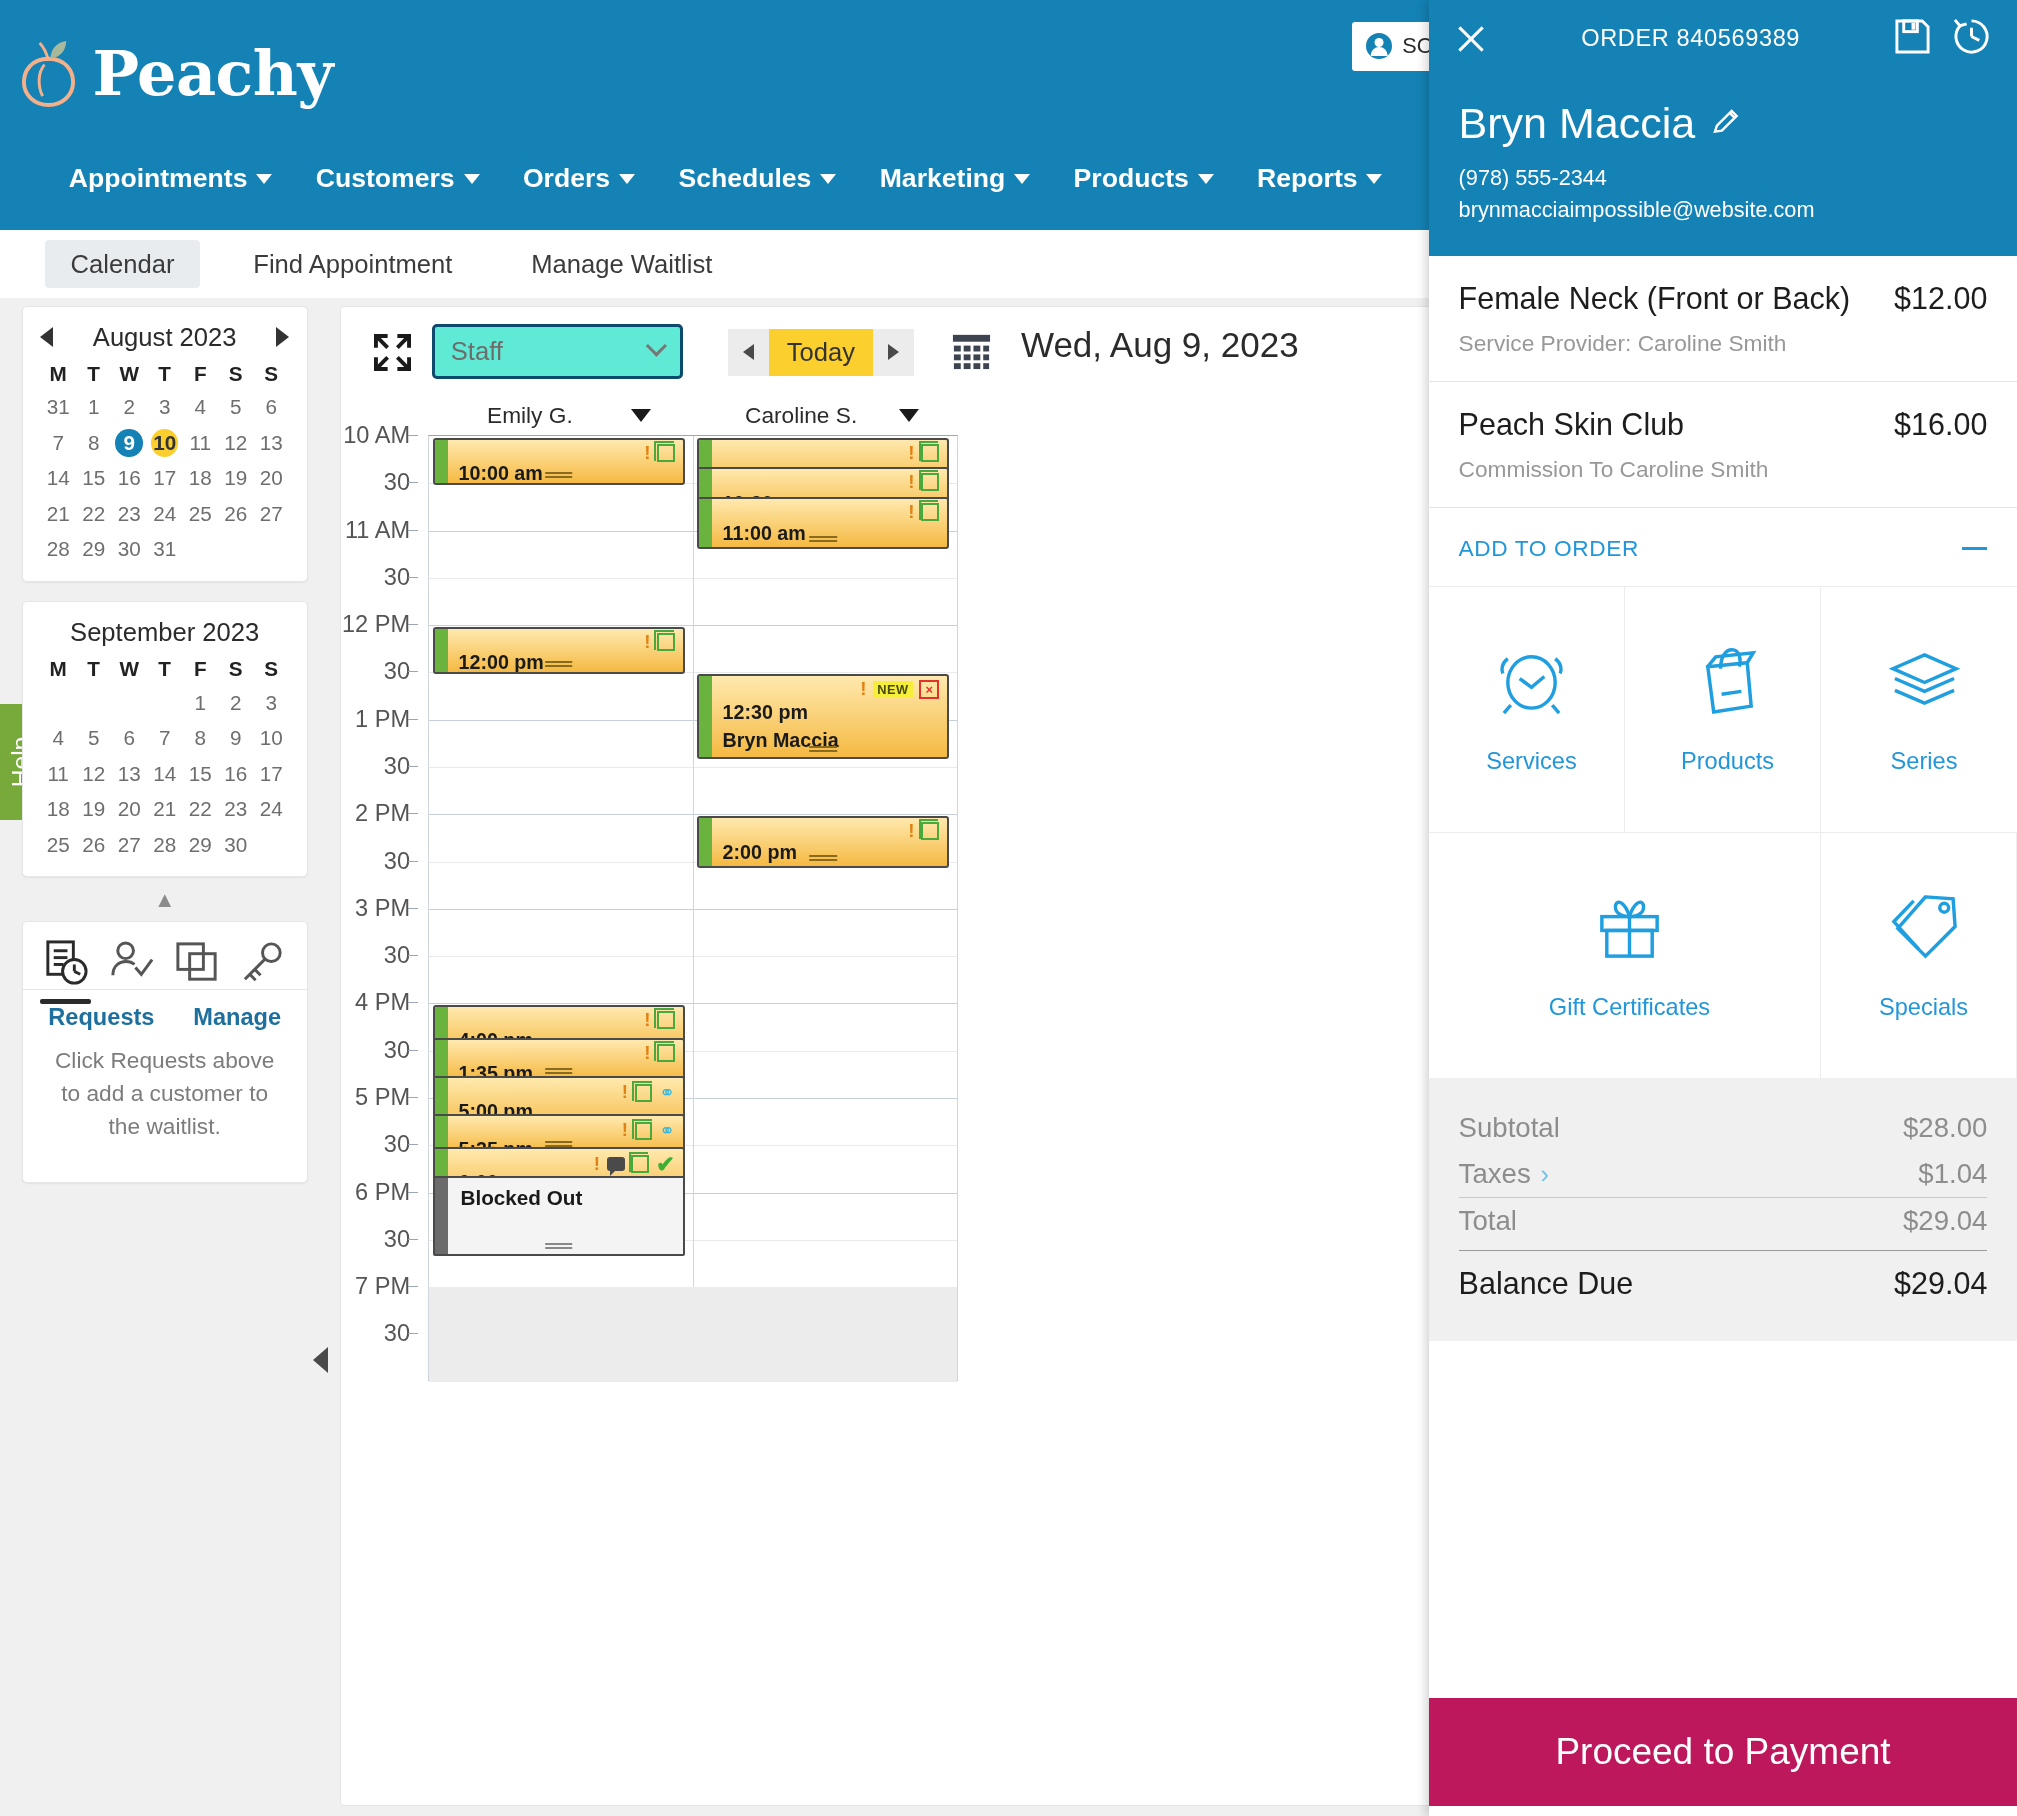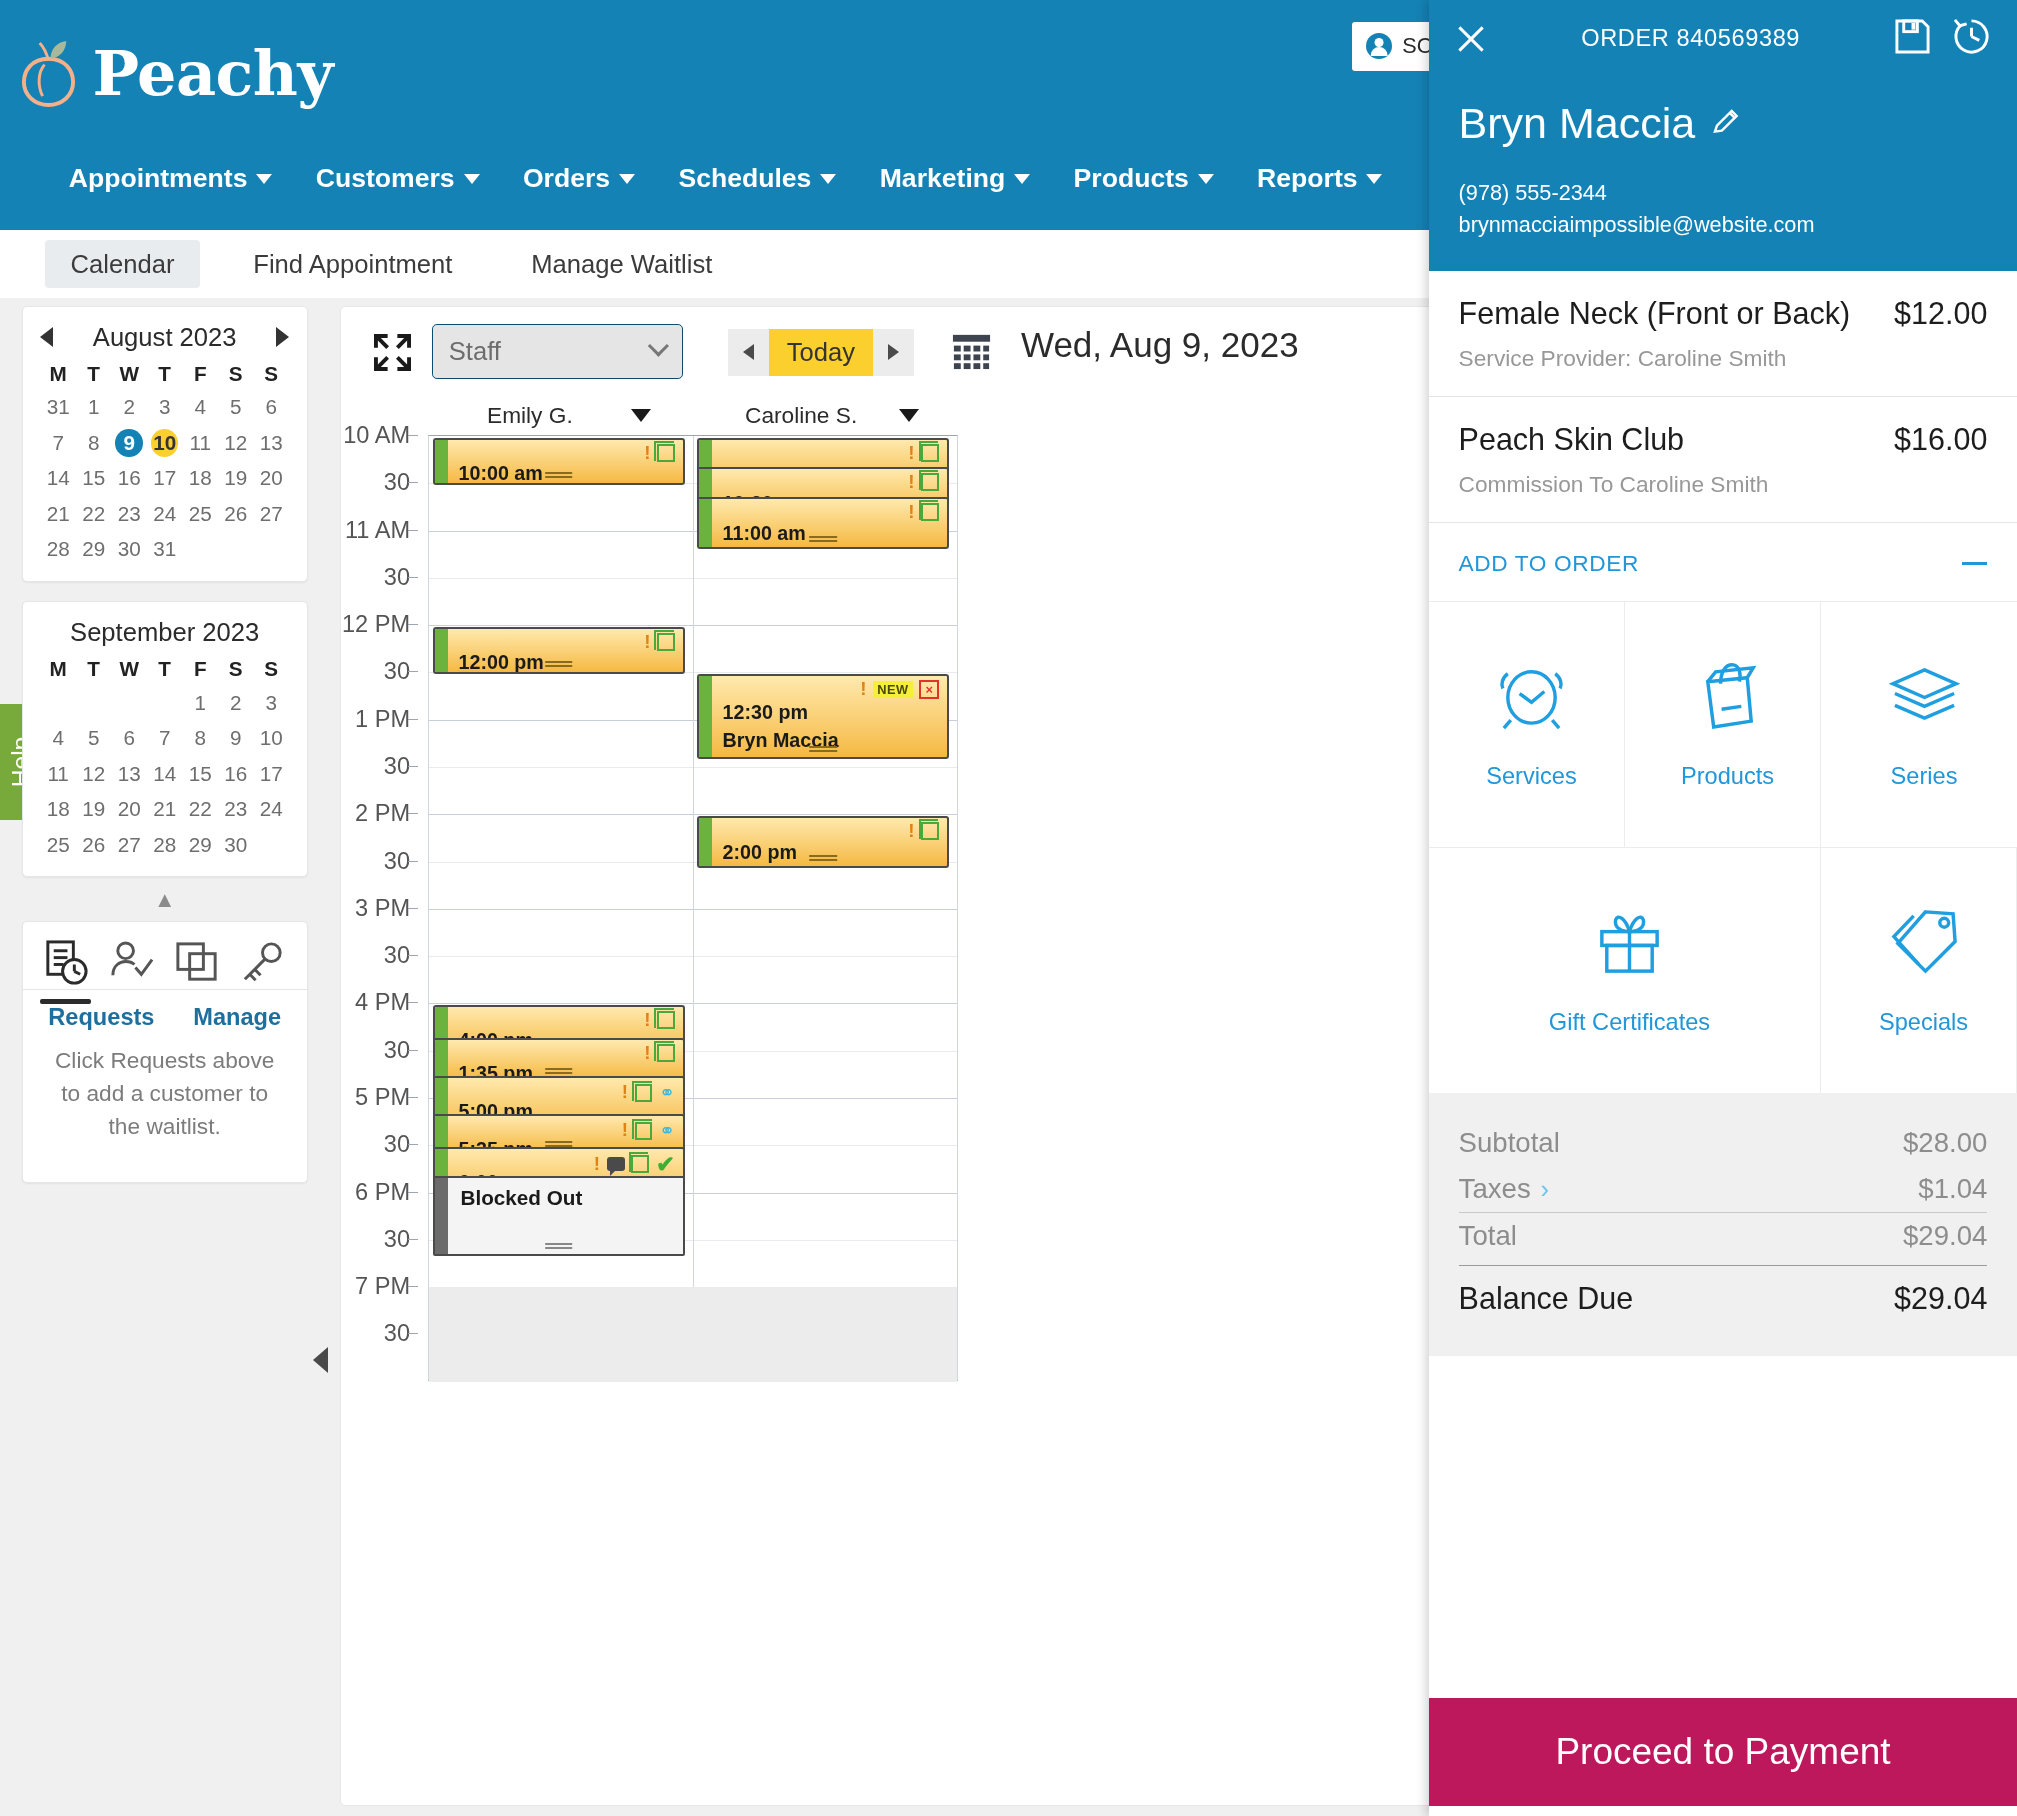--- a/index.html
+++ b/index.html
@@ -105,21 +105,21 @@
 
   
   .calpanel {
     position:absolute; left: 340px; top: 7.9px; width: 1093px; height: 1500px;
     background:#fff; border:1px solid #e6e6e6; border-radius:4.9px;
   }
   .caltoolbar { position:absolute; left:0; top: 0; width: 100%; height: 89px; }
   .expand-icon { position:absolute; left: 32.5px; top: 27.6px; width:37px; height:37px; cursor:pointer; }
   .staff-select {
     position:absolute; left: 91px; top: 16.7px; width: 251px; height: 55px;
-    border:1px solid #0c4a6e; border-radius:4.9px; background:#e5e5e5;
+    border:3px solid #0c4a6e; border-radius:4.9px; background:#5eead4;
     display:flex; align-items:center; padding: 0 15.8px; cursor:pointer;gap:28px;
   }
   .staff-select .lbl { font-size:25.6px; color:#6d6d6d; flex:1; }
   .chev { width:14.8px;height:14.8px;border-right:3px solid #777;border-bottom:3px solid #777;transform:rotate(45deg) translate(-3.9px,-3.9px);}
   .navgrp { position:absolute; left: 387px; top: 21.7px; display:flex; align-items:center; height: 47px; }
   .navbtn { width:41px; height:47px; background:#ececec; display:flex;align-items:center;justify-content:center;cursor:pointer;}
   .navbtn .tri-l{width:0;height:0;border-top:8.9px solid transparent;border-bottom:8.9px solid transparent;border-right:11.8px solid #4a4a4a;}
   .navbtn .tri-r{width:0;height:0;border-top:8.9px solid transparent;border-bottom:8.9px solid transparent;border-left:11.8px solid #4a4a4a;}
   .todaybtn { background:#fbcf2e; height:47px; padding: 0 17.7px; display:flex;align-items:center;font-size:25.6px;color:#333;cursor:pointer;}
   .datepick-icon { position:absolute; left: 609px; top: 21.7px; width: 43px; height: 43px; cursor:pointer;}
@@ -182,21 +182,21 @@
   }
   .op-head { height: 77px; background:#1482b5; display:flex; align-items:center; padding: 0 25.6px; }
   .op-close { width: 33px; height:33px; position:relative; cursor:pointer; }
   .op-close:before,.op-close:after{content:"";position:absolute;left:50%;top:50%;width:33px;height:3px;background:#fff;transform-origin:center;}
   .op-close:before{transform:translate(-50%,-50%) rotate(45deg);}
   .op-close:after{transform:translate(-50%,-50%) rotate(-45deg);}
   .op-ordernum { flex:1; text-align:center; color:#fff; font-size:23.6px; letter-spacing:0.6px; }
   .op-headicons { display:flex; align-items:center; gap: 21.7px; }
   .op-cust { background:#1482b5; padding: 21.7px 29.6px 33px 29.6px; }
   .op-custname { color:#fff; font-size: 43px; display:flex; align-items:center; gap: 15.8px; font-weight: normal;}
-  .op-phone { color:#fff; font-size:21.7px; margin-top: 32px; }
+  .op-phone { color:#fff; font-size:21.7px; margin-top: 17px; }
   .op-email { color:#fff; font-size:21.7px; margin-top: 5.9px; }
 
   .op-line { border-bottom:1px solid #e4e4e4; padding: 25.6px 29.6px 23.6px 29.6px; }
   .op-line-top { display:flex; justify-content:space-between; align-items:baseline; }
   .op-line-name { font-size:30.5px; color:#1d1d1d; }
   .op-line-price { font-size:30.5px; color:#1d1d1d; }
   .op-line-sub { font-size:22.7px; color:#989898; margin-top: 13.8px; }
 
   .op-add { display:flex; justify-content:space-between; align-items:center; padding: 27.6px 29.6px 23.6px 29.6px; }
   .op-add-lbl { color:#2196d9; font-size:22.7px; letter-spacing:0.6px; cursor:pointer;}

